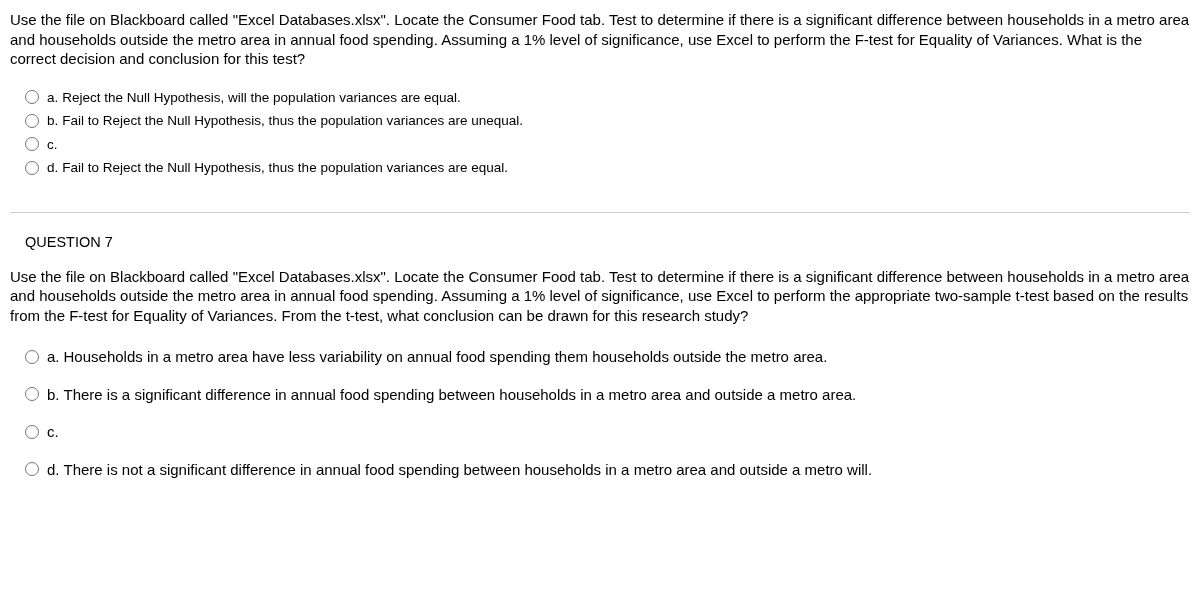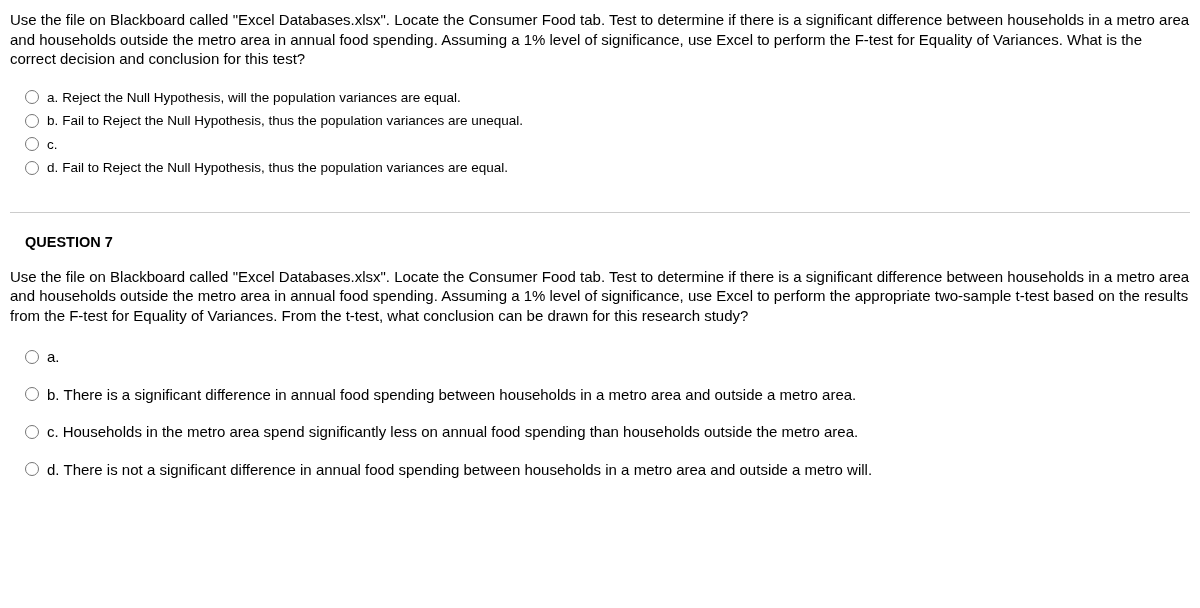--- a/index.html
+++ b/index.html
@@ -40,21 +40,21 @@
     }
     .option-row .label-prefix {
       margin-right: 4px;
     }
     .divider {
       border: none;
       border-top: 1px solid #ccc;
       margin: 35px 0 20px 0;
     }
     .question-header {
-      font-weight: bold;
+      font-weight: normal;
       font-size: 14.5px;
       margin-bottom: 15px;
       padding-left: 15px;
     }
     .options-wide .option-row {
       font-size: 15px;
       margin-bottom: 18px;
     }
     .q7-text {
       margin-bottom: 22px;
@@ -94,30 +94,30 @@
 
 <div class="question-block">
   <div class="question-header">QUESTION 7</div>
   <div class="question-text q7-text">
     <p>Use the file on Blackboard called "Excel Databases.xlsx".  Locate the Consumer Food tab.  Test to determine if there is a significant difference between households in a metro area and households outside the metro area in annual food spending.  Assuming a 1% level of significance, use Excel to perform the appropriate two-sample t-test based on the results from the F-test for Equality of Variances.  From the t-test, what conclusion can be drawn for this research study?</p>
   </div>
   <div class="options options-wide">
     <label class="option-row">
       <input type="radio" name="q7" style="">
       <span class="label-prefix">a.</span>
+      <span>Households in a metro area have less variability on annual food spending them households outside the metro area.</span>
     </label>
     <label class="option-row">
       <input type="radio" name="q7" style="">
       <span class="label-prefix">b.</span>
       <span>There is a significant difference in annual food spending between households in a metro area and outside a metro area.</span>
     </label>
     <label class="option-row">
       <input type="radio" name="q7" style="">
       <span class="label-prefix">c.</span>
-      <span>Households in the metro area spend significantly less on annual food spending than households outside the metro area.</span>
     </label>
     <label class="option-row">
       <input type="radio" name="q7" style="">
       <span class="label-prefix">d.</span>
       <span>There is not a significant difference in annual food spending between households in a metro area and outside a metro will.</span>
     </label>
   </div>
 </div>
 
 </body></html>

